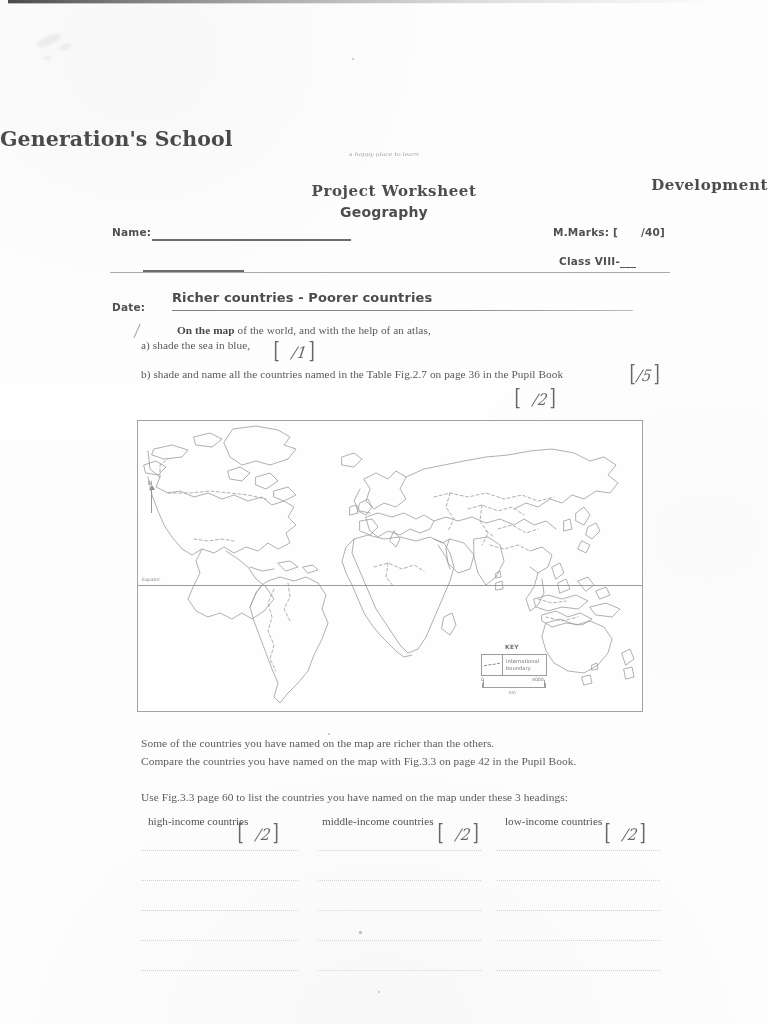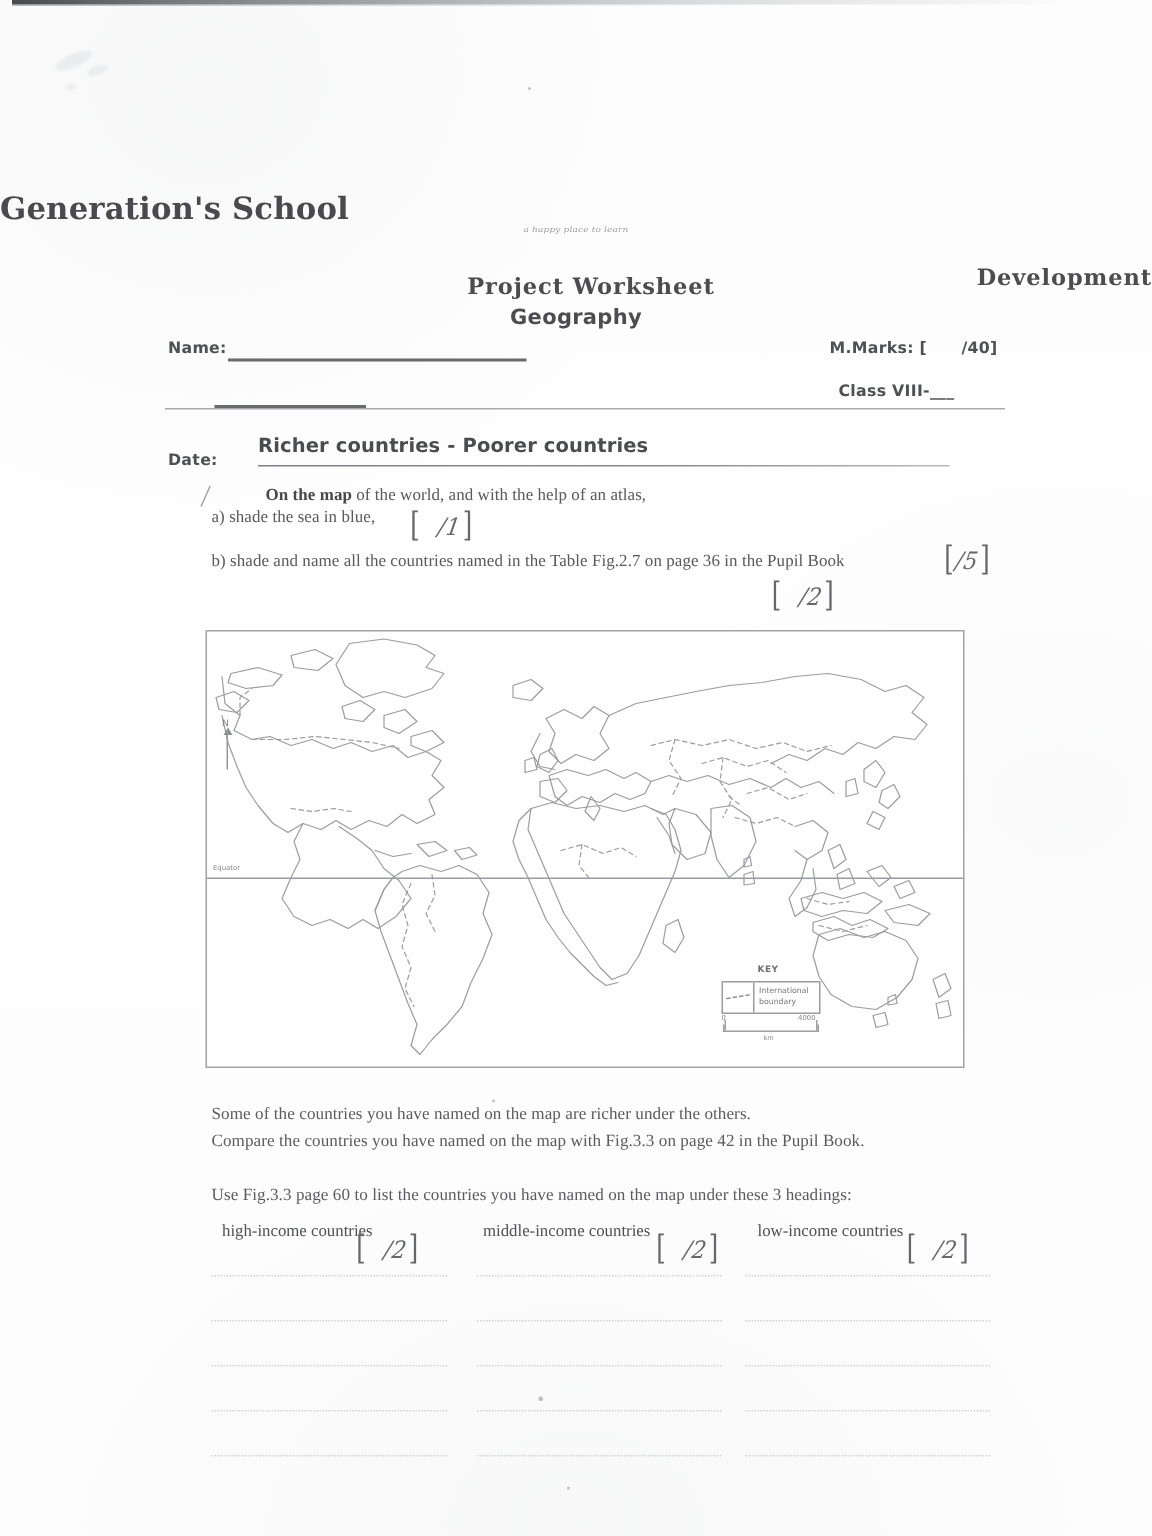--- a/index.html
+++ b/index.html
@@ -489,21 +489,21 @@
     </div>
 
     <div class="scale-wrap">
       <div class="scale-num" style="left:-1px;top:-6px;">0</div>
       <div class="scale-num" style="left:50px;top:-6px;">4000</div>
       <div class="scale-bar"></div>
       <div class="scale-unit">km</div>
     </div>
   </div>
 
-  <div class="prose" style="left:141px;top:737px;">Some of the countries you have named on the map are richer under the others.</div>
+  <div class="prose" style="left:141px;top:737px;">Some of the countries you have named on the map are richer than the others.</div>
   <div class="prose" style="left:141px;top:755px;">Compare the countries you have named on the map with Fig.3.3 on page 42 in the Pupil Book.</div>
   <div class="prose" style="left:141px;top:791px;">Use Fig.3.3 page 60 to list the countries you have named on the map under these 3 headings:</div>
 
   <div class="col-head" style="left:148px;top:815px;">high-income countries</div>
   <div class="mark" style="left:237px;top:821px;">
     <span class="brk">[</span>
       <span class="gap"></span>
       <span class="val">/2</span>
       <span class="brk">]</span>
   </div>

